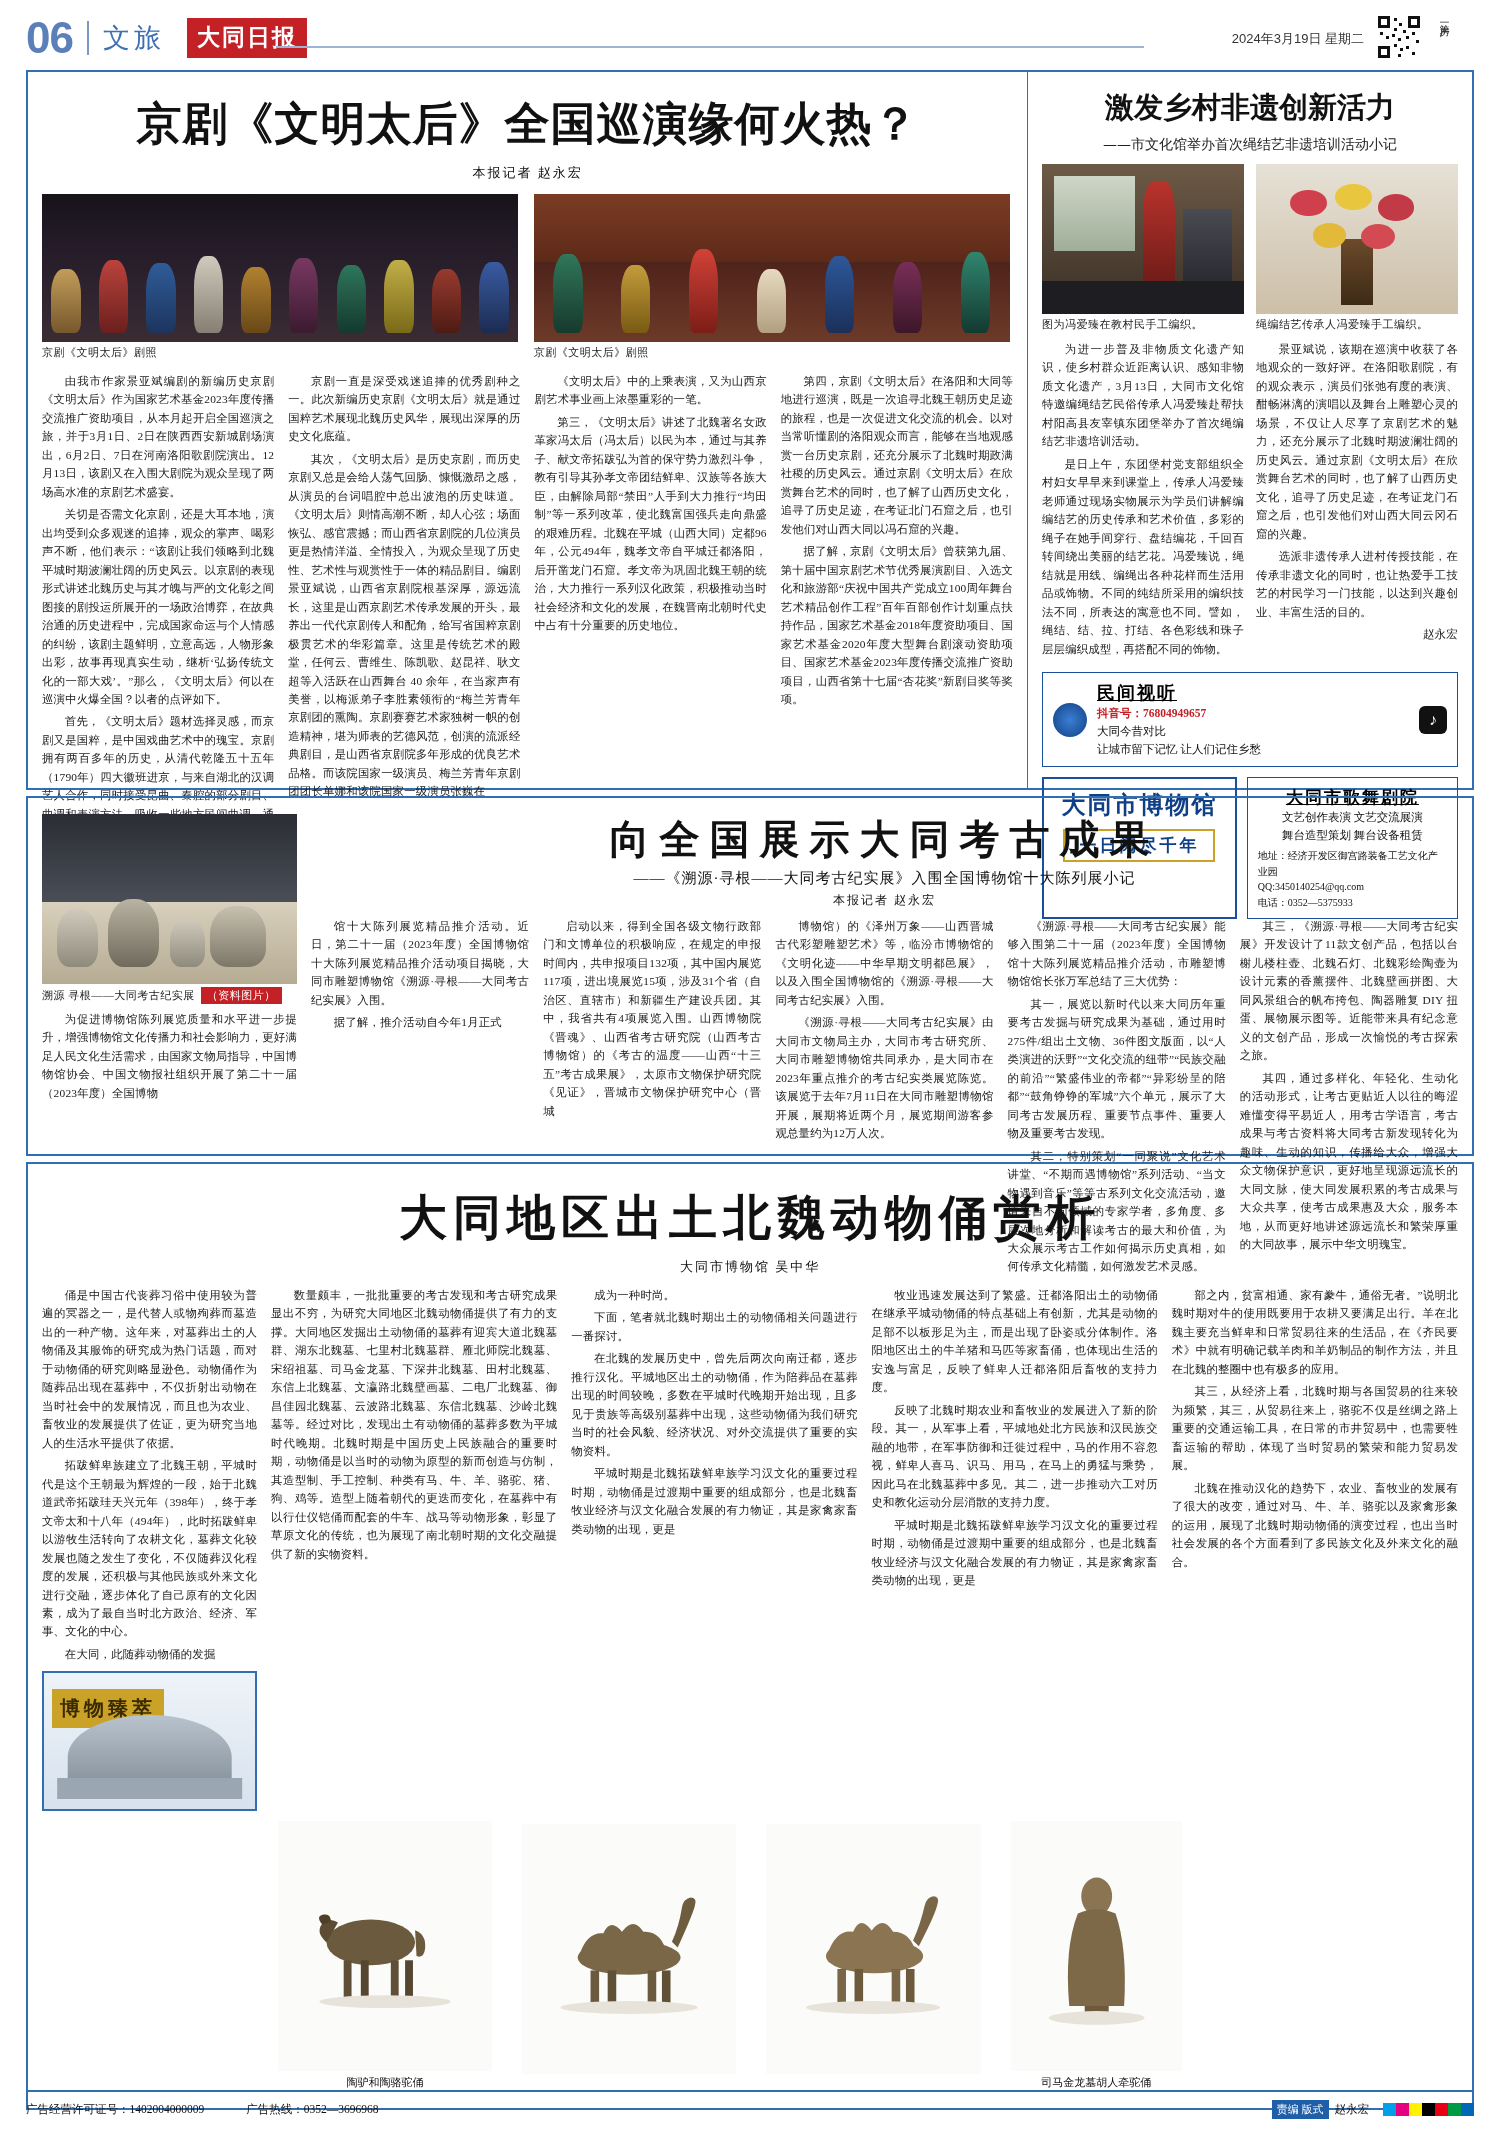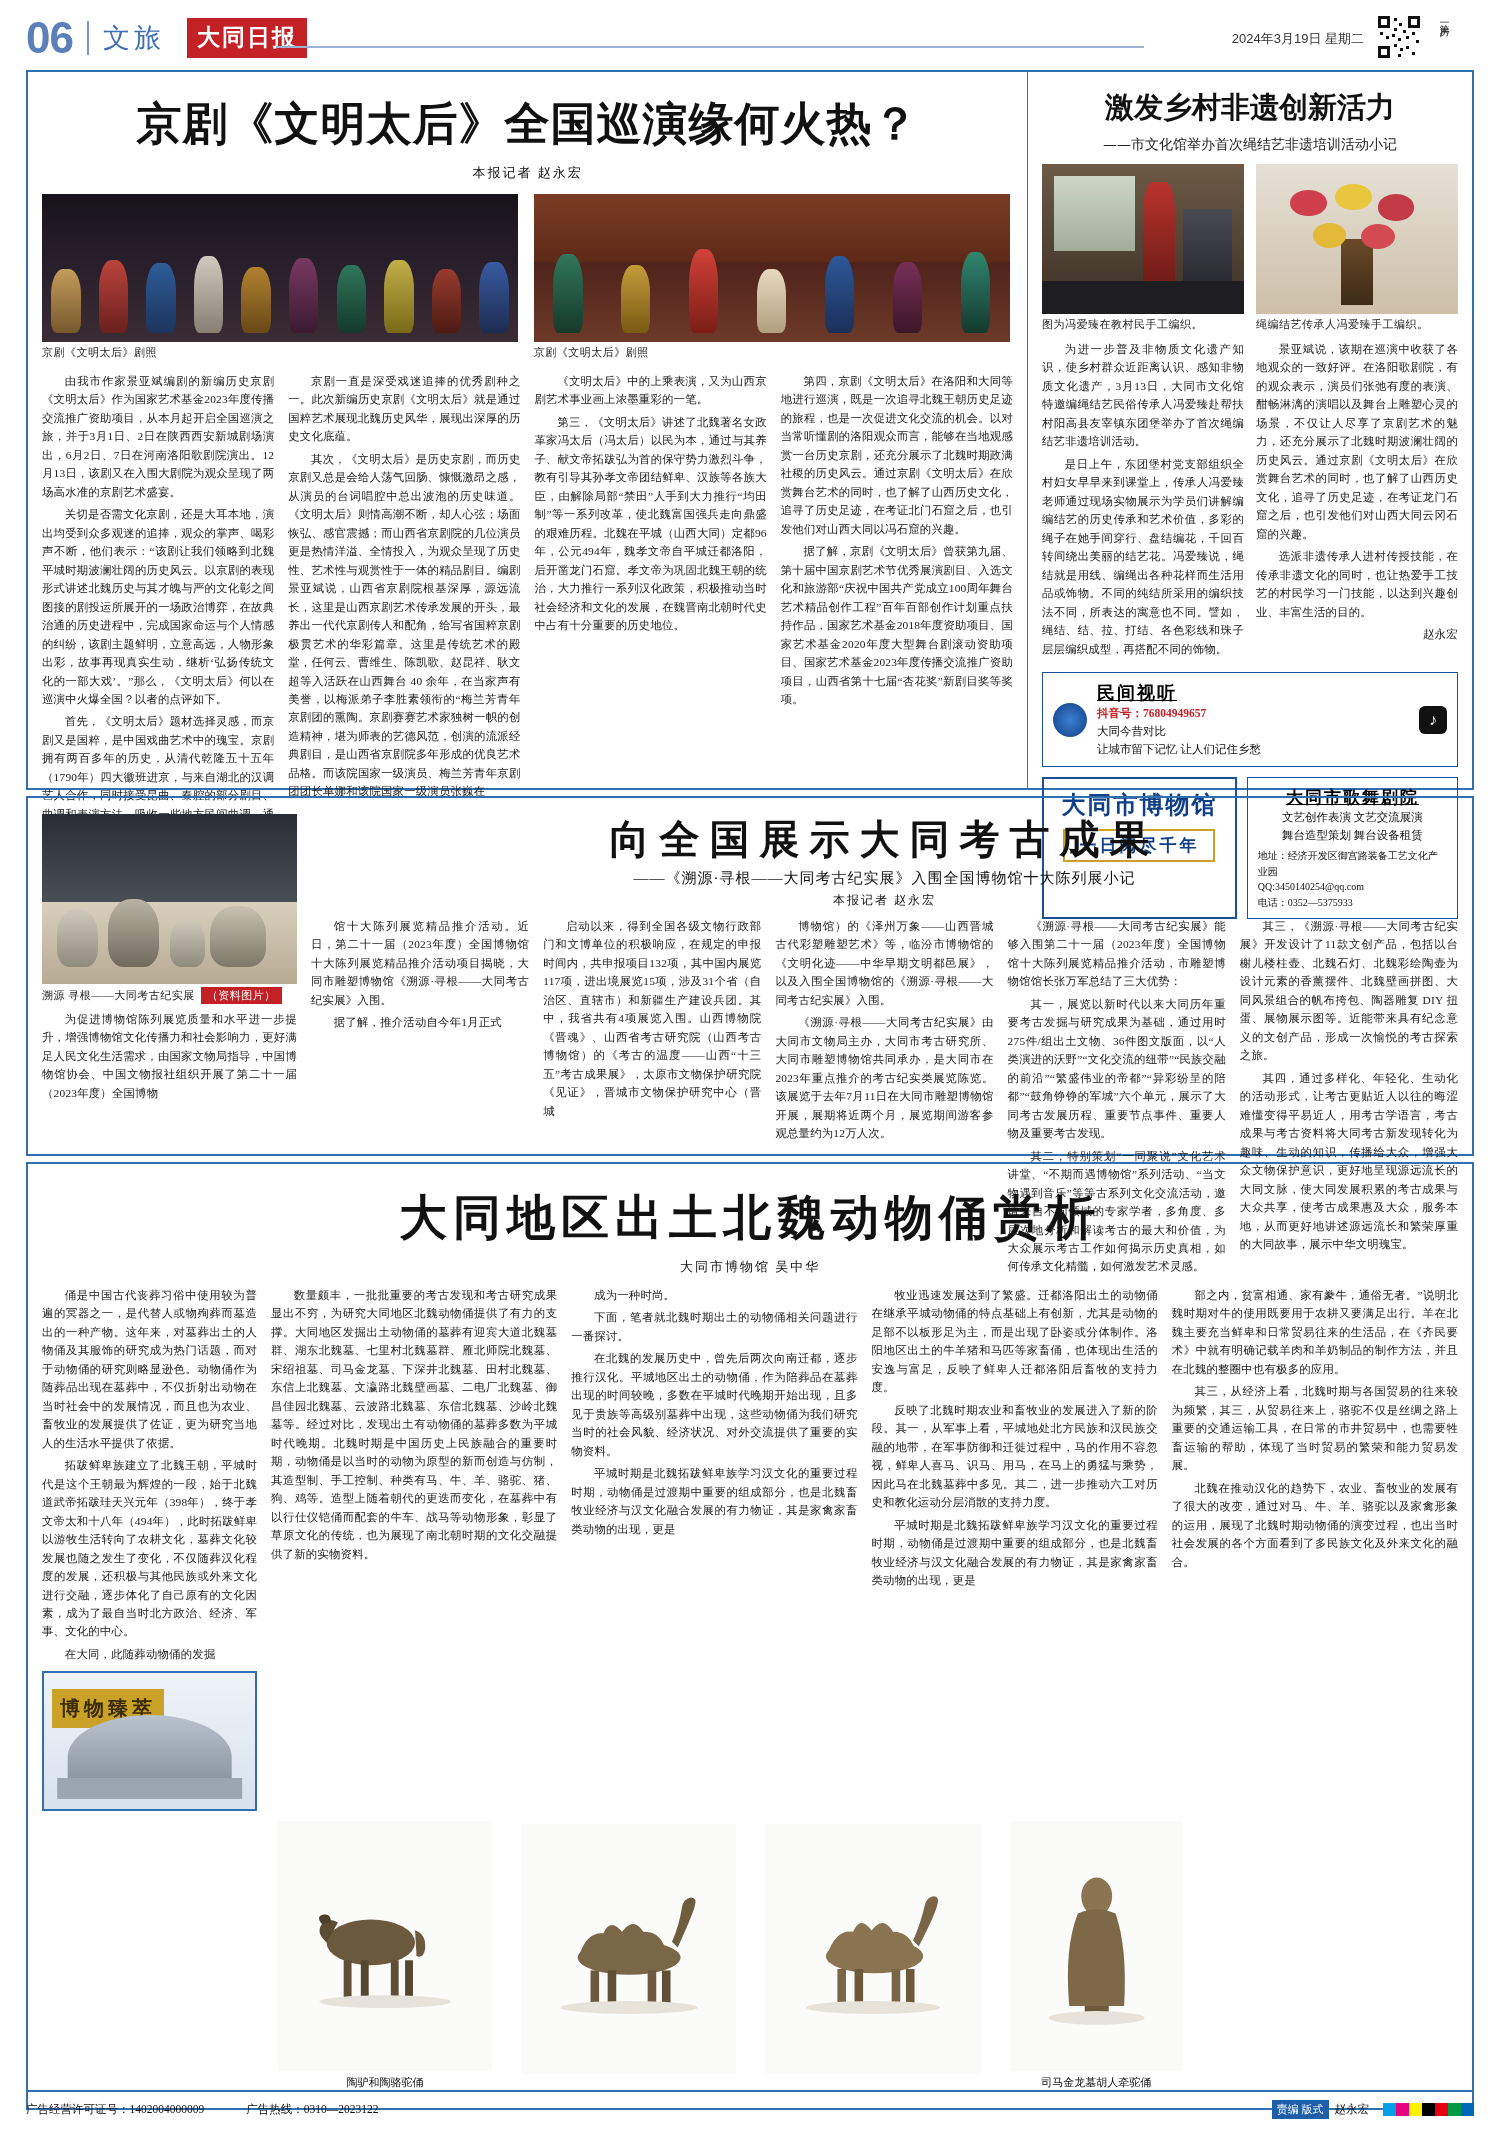--- a/index.html
+++ b/index.html
@@ -423,21 +423,21 @@
         <div class="small-cap">司马金龙墓胡人牵驼俑</div>
       </div>
     </div>
   </div>
 
   <div class="footer-rule"></div>
   <div class="footer">
     <span>广告经营许可证号：</span>
     <span style="margin-right:42px;">1402004000009</span>
     <span>广告热线：</span>
-    <span>0310—2023122</span>
+    <span>0352—3696968</span>
     <span class="foot-colors">
       <span class="badge-blue">责编 版式</span>
       <span style="margin-right:14px;">赵永宏</span>
       <i style="background:#00a0e9"></i>
       <i style="background:#e4007f"></i>
       <i style="background:#fff100"></i>
       <i style="background:#000"></i>
       <i style="background:#e60012"></i>
       <i style="background:#009944"></i>
       <i style="background:#0068b7"></i>

